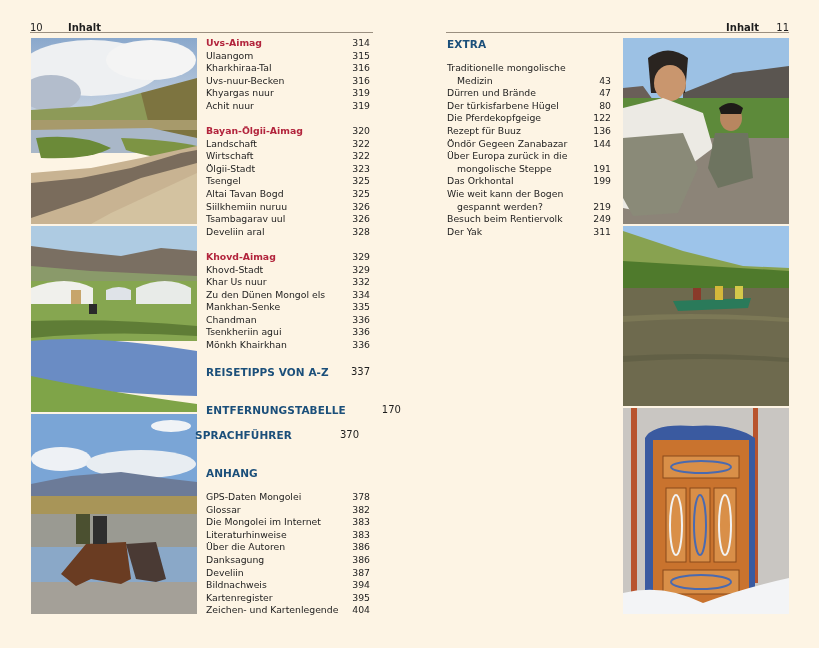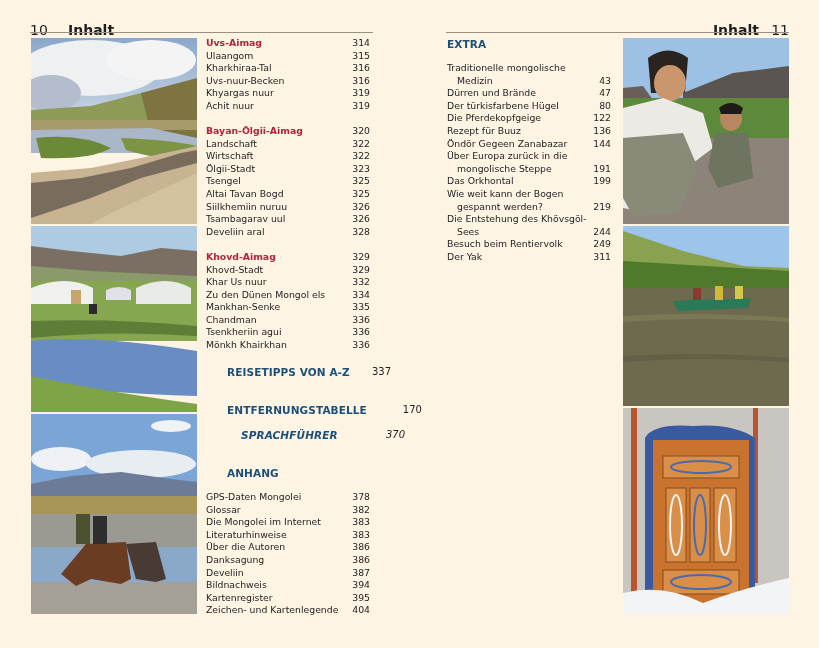--- a/index.html
+++ b/index.html
@@ -1,19 +1,19 @@
 <!DOCTYPE html>
 <html><head>
 <meta charset="utf-8">
 <style>
   * { box-sizing: border-box; margin: 0; padding: 0; }
   html, body { width: 819px; height: 648px; background: #fdf4e4; overflow: hidden; }
   body { position: relative; font-family: "DejaVu Sans", sans-serif; color: #1e1e1e; }
 
-  .page-header { position: absolute; top: 22px; height: 14px; font-size: 14px; }
+  .page-header { position: absolute; top: 22px; height: 14px; font-size: 10px; }
   .page-header .num { position: absolute; top: 0; }
   .page-header .title { position: absolute; top: 0; font-weight: bold; }
   .hdr-left { left: 30px; width: 344px; }
   .hdr-left .num { left: 0; }
   .hdr-left .title { left: 38px; }
   .hdr-right { left: 446px; width: 343px; }
   .hdr-right .title { right: 30px; }
   .hdr-right .num { right: 0; text-align: right; }
   .rule { position: absolute; top: 32px; height: 1px; background: #9a8f80; }
   .rule-left { left: 30px; width: 343px; }
@@ -26,21 +26,21 @@
   .toc-left { left: 206px; top: 37px; width: 164px; }
 
   .row { position: relative; display: flex; justify-content: center; white-space: nowrap; }
   .row .lbl { flex: 1; }
   .row .pg { text-align: right; width: 30px; }
   .row.cont .lbl { padding-left: 10px; }
   .region { color: #b2243c; font-weight: bold; }
   .gap { height: 12.5px; }
 
   .section { color: #1b4f7a; font-weight: bold; font-size: 10.5px; letter-spacing: 0.1px; }
-  .section-row { display: flex; justify-content: space-between; align-items: flex-start; margin-left: 21px; }
+  .section-row { display: flex; justify-content: space-between; align-items: flex-start; }
   .section-row .pg { font-size: 10px; color: #1e1e1e; font-weight: normal; width: 30px; text-align: right; }
 </style>
 </head>
 <body>
 
 <div class="page-header hdr-left">
   <span class="num">10</span>
   <span class="title">Inhalt</span>
 </div>
 <div class="rule rule-left"></div>
@@ -260,21 +260,21 @@
 </div>
 
 <div class="section-row" style="position:absolute;left:206px;top:366px;width:164px;">
   <span class="section">REISETIPPS VON A-Z</span>
   <span class="pg">337</span>
 </div>
 <div class="section-row" style="position:absolute;left:206px;top:404px;width:164px;gap:36px;">
   <span class="section">ENTFERNUNGSTABELLE</span>
   <span class="pg">170</span>
 </div>
-<div class="section-row" style="position:absolute;left:220px;top:429px;width:164px;font-style:italic;">
+<div class="section-row" style="position:absolute;left:195px;top:429px;width:164px;">
   <span class="section">SPRACHFÜHRER</span>
   <span class="pg">370</span>
 </div>
 <div class="section-row" style="position:absolute;left:206px;top:467px;width:164px;">
   <span class="section">ANHANG</span>
 </div>
 
 <div class="toc" style="left:206px;top:491px;width:164px;">
   <div class="row">
       <span class="lbl">GPS-Daten Mongolei</span>
@@ -365,29 +365,20 @@
     </div>
   <div>
     <div class="row">
         <span class="lbl">Wie weit kann der Bogen</span>
       </div>
     <div class="row cont">
         <span class="lbl">gespannt werden?</span>
         <span class="pg">219</span>
       </div>
   </div>
-  <div>
-    <div class="row">
-        <span class="lbl">Die Entstehung des Khövsgöl-</span>
-      </div>
-    <div class="row cont">
-        <span class="lbl">Sees</span>
-        <span class="pg">244</span>
-      </div>
-  </div>
   <div class="row">
       <span class="lbl">Besuch beim Rentiervolk</span>
       <span class="pg">249</span>
     </div>
   <div class="row">
       <span class="lbl">Der Yak</span>
       <span class="pg">311</span>
     </div>
 </div>
 

